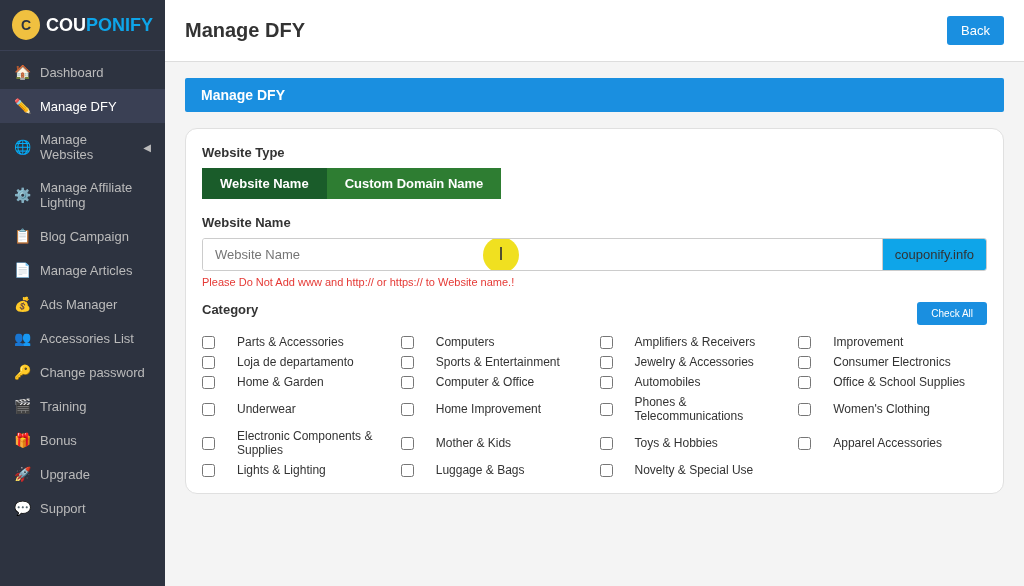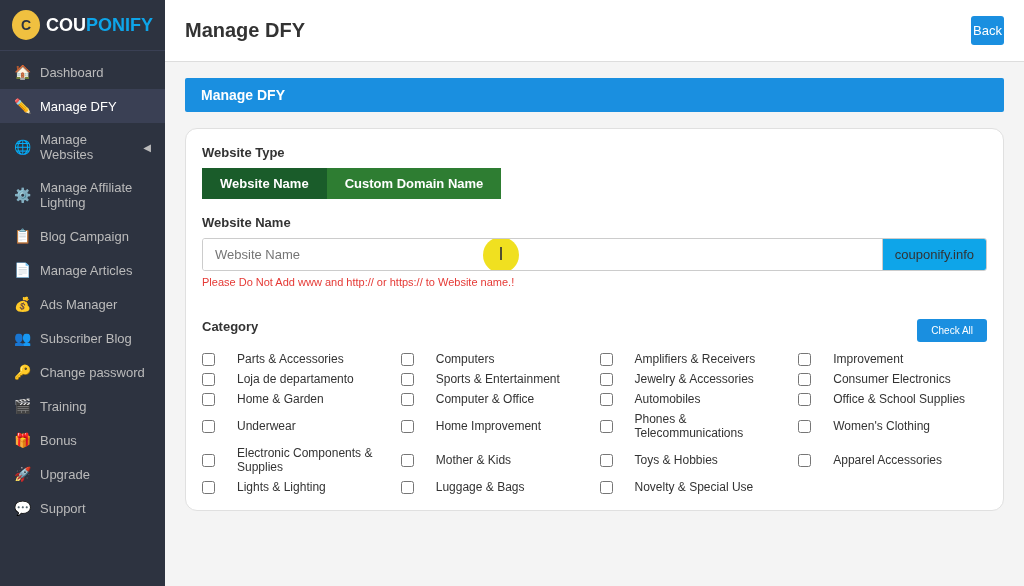--- a/index.html
+++ b/index.html
@@ -83,21 +83,21 @@
     }
     .main-title {
       font-size: 20px;
       font-weight: bold;
       color: #333;
     }
     .btn-back {
       background: #1a8fe0;
       color: #fff;
       border: none;
-      padding: 7px 2px;
+      padding: 7px 14px;
       border-radius: 3px;
       cursor: pointer;
       font-size: 13px;
     }
 
     .content-area { padding: 16px 20px; }
 
     
     .section-header-bar {
       background: #1a8fe0;
@@ -170,21 +170,21 @@
       justify-content: center;
       font-size: 18px;
       color: #333;
       pointer-events: none;
       z-index: 10;
     }
     .warning-text {
       color: #e53935;
       font-size: 11px;
       margin-top: 5px;
-      margin-bottom: 31px;
+      margin-bottom: 14px;
     }
 
     
     .category-header {
       display: flex;
       align-items: center;
       justify-content: space-between;
       margin-bottom: 10px;
     }
     .btn-check-all {
@@ -253,21 +253,21 @@
       <span>Manage Articles</span>
 
     </div>
       <div class="nav-item">
       <span class="nav-icon">💰</span>
       <span>Ads Manager</span>
 
     </div>
       <div class="nav-item">
       <span class="nav-icon">👥</span>
-      <span>Subscriber Blog</span>
+      <span>Accessories List</span>
 
     </div>
       <div class="nav-item">
       <span class="nav-icon">🔑</span>
       <span>Change password</span>
 
     </div>
       <div class="nav-item">
       <span class="nav-icon">🎬</span>
       <span>Training</span>

